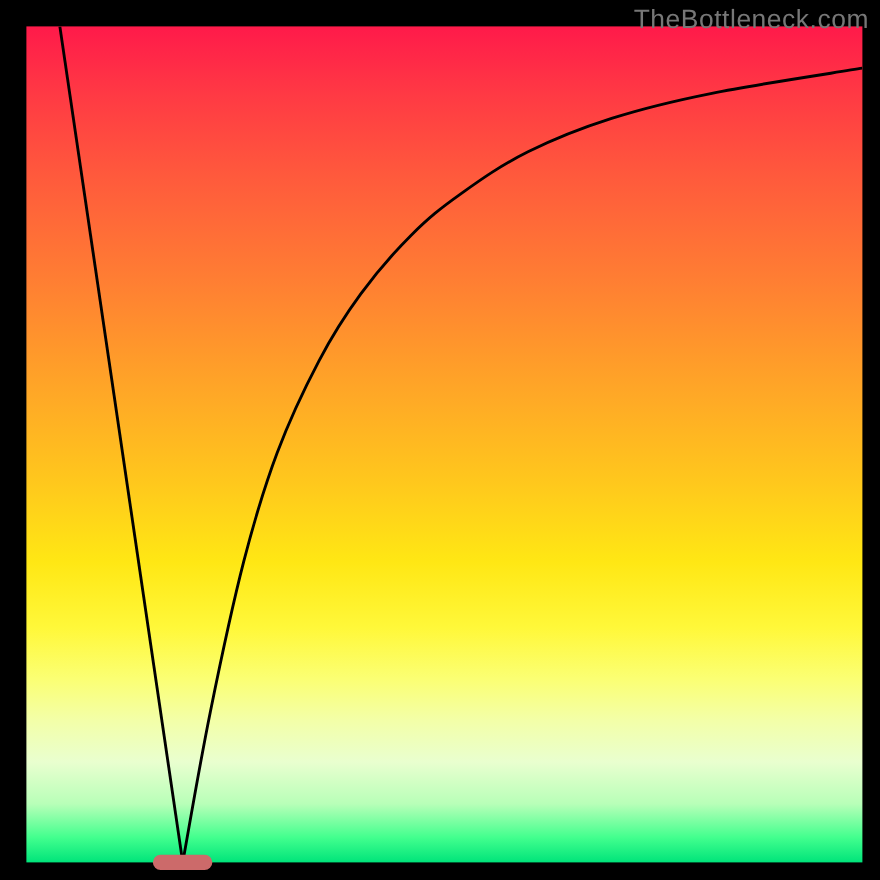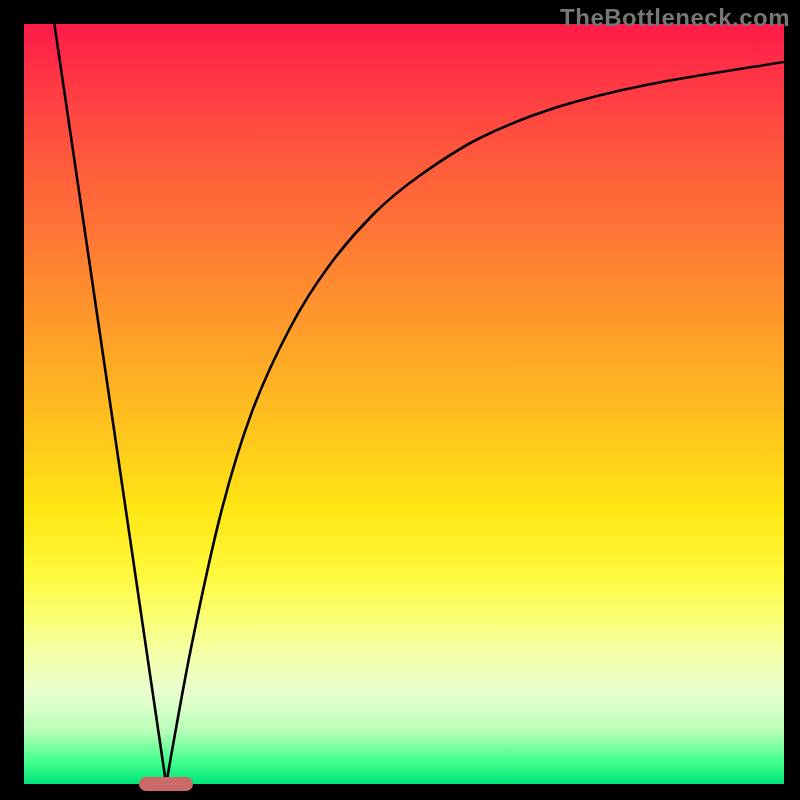--- a/index.html
+++ b/index.html
@@ -33,21 +33,21 @@
       #43ff8e 97%,
       #00e47a 100%
     );
   }
   .watermark {
     position: absolute;
     top: 4px;
     right: 10px;
     color: #777;
     font-size: 24px;
-    font-weight: 700;
+    font-weight: 400;
     letter-spacing: 0.5px;
     user-select: none;
   }
   svg {
     position: absolute;
     left: 0;
     top: 0;
   }
   .minline {
     position: absolute;

